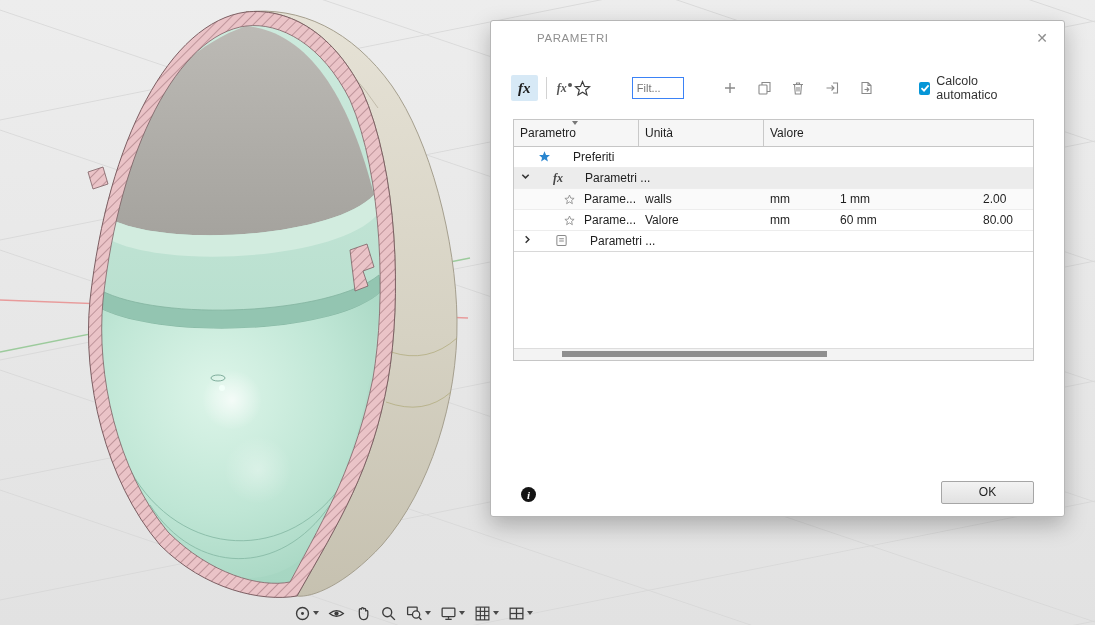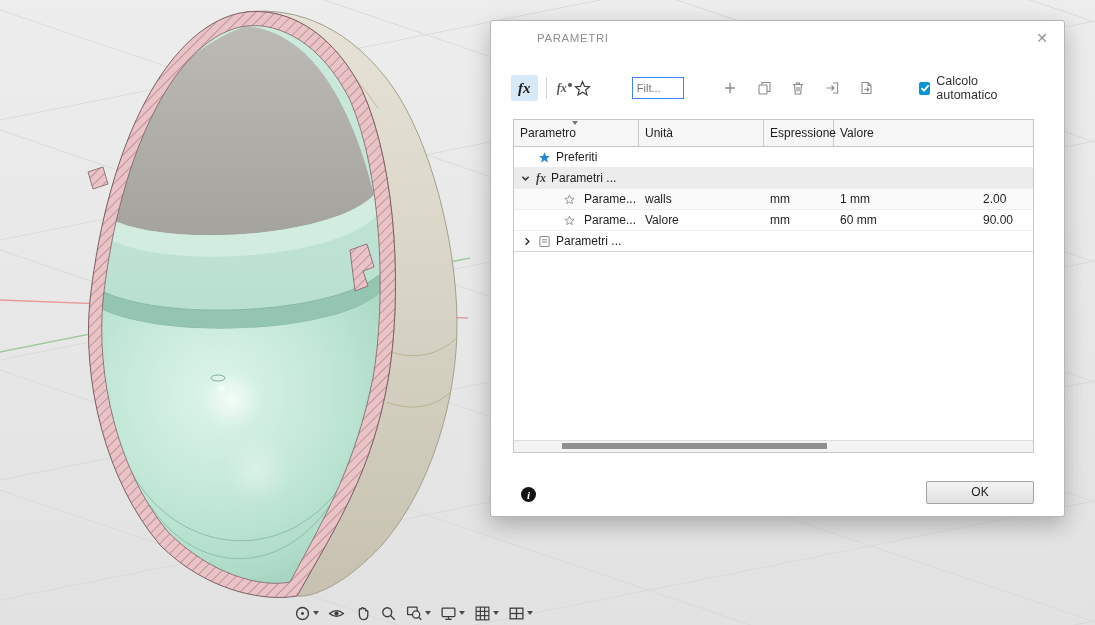--- a/index.html
+++ b/index.html
@@ -26,43 +26,43 @@
             width:22px;text-align:center;cursor:pointer;}
   .fx-small .dot{display:inline-block;width:4px;height:4px;border-radius:50%;background:#555;margin-left:1px;vertical-align:super;}
   .tb-icon{width:20px;display:flex;justify-content:center;cursor:pointer;}
   .filter-box{margin-left:40px;width:42px;height:18px;border:1px solid #3b82f6;font-size:11px;color:#777;
               padding:1px 4px;font-family:"Liberation Sans",sans-serif;}
   .icon-group{display:flex;gap:14px;margin-left:36px;}
   .auto-calc{margin-left:auto;display:flex;align-items:center;gap:6px;cursor:pointer;padding-left:43px;}
   .checkbox{width:13px;height:13px;background:#0696d7;border-radius:2px;display:flex;align-items:center;justify-content:center;}
   .auto-calc-label{font-size:12.5px;color:#333;}
   
-  .tbl{position:absolute;left:22px;top:98px;width:521px;height:334px;border:1px solid #c6c6c6;background:#fff;box-sizing:border-box;}
+  .tbl{position:absolute;left:22px;top:98px;width:521px;height:242px;border:1px solid #c6c6c6;background:#fff;box-sizing:border-box;}
   .tbl-head{display:grid;grid-template-columns:125px 125px 70px 143px 58px;height:26px;background:#f6f6f6;
             border-bottom:1px solid #c6c6c6;position:relative;}
   .th{font-size:12px;color:#1e1e1e;line-height:26px;padding-left:6px;border-right:1px solid #c9c9c9;box-sizing:border-box;cursor:pointer;}
   .th:last-child{border-right:none;}
   .sort-ind{position:absolute;left:58px;top:1px;width:0;height:0;border-left:3px solid transparent;border-right:3px solid transparent;border-top:4px solid #777;}
   .row{display:grid;grid-template-columns:125px 125px 70px 143px 58px;height:21px;align-items:center;
        font-size:12px;color:#1e1e1e;border-bottom:1px solid #ededed;cursor:pointer;box-sizing:border-box;}
   .row .cell{padding-left:6px;overflow:hidden;white-space:nowrap;}
-  .row-span{grid-column:1 / span 5;display:flex;align-items:center;gap:5px;}
+  .row-span{grid-column:1 / span 5;display:flex;align-items:flex-start;gap:22px;}
   .row-fav .row-span{padding-left:24px;}
   .row-group{background:#ececec;}
   .row-group .row-span{padding-left:6px;}
   .row-shade{background:#fafafa;}
   .row-param .cell-first{display:flex;align-items:center;gap:9px;padding-left:50px;}
   .row-usergroup{border-bottom:1px solid #d8d8d8;}
   .hscroll{position:absolute;left:0;right:0;bottom:0;height:11px;background:#f3f3f3;border-top:1px solid #ddd;}
   .hthumb{position:absolute;left:48px;top:2px;width:265px;height:6px;background:#8f8f8f;cursor:pointer;}
   
   .info-btn{position:absolute;left:30px;bottom:14px;width:15px;height:15px;border-radius:50%;background:#141414;color:#fff;
             font-family:"Liberation Serif",serif;font-style:italic;font-weight:bold;font-size:11px;
             display:flex;align-items:center;justify-content:center;cursor:pointer;}
-  .ok-btn{position:absolute;right:30px;bottom:12px;width:108px;height:23px;background:linear-gradient(#f3f3f3,#e1e1e1);
+  .ok-btn{position:absolute;right:30px;bottom:12px;width:93px;height:23px;background:linear-gradient(#f3f3f3,#e1e1e1);
           border:1px solid #a6a6a6;border-radius:2px;font-size:12px;color:#1e1e1e;text-align:center;line-height:21px;
           box-sizing:border-box;cursor:pointer;}
 </style>
 </head>
 <body>
 
 <div class="stage">
 
   <svg class="viewport-svg" width="1095" height="625" viewBox="0 0 1095 625">
     <defs>
@@ -280,21 +280,20 @@
         </span>
         <span class="auto-calc-label">Calcolo automatico</span>
       </div>
     </div>
 
     <div class="tbl">
       <div class="tbl-head">
         <span class="sort-ind"></span>
         <div class="th">Parametro</div>
         <div class="th">Unità</div>
-        <div class="th">Espressione</div>
         <div class="th">Valore</div>
       </div>
 
       <div class="row row-fav">
         <div class="row-span">
           <span>
             <svg width="13" height="13" viewBox="0 0 16 16">
                 <path d="M8 1.5 L9.9 6 L14.7 6.3 L11 9.4 L12.2 14.1 L8 11.5 L3.8 14.1 L5 9.4 L1.3 6.3 L6.1 6 Z" fill="#2a86cf"></path>
               </svg>
           </span>
@@ -334,21 +333,21 @@
           <span>
             <svg width="11" height="11" viewBox="0 0 16 16">
                 <path d="M8 1.5 L9.9 6 L14.7 6.3 L11 9.4 L12.2 14.1 L8 11.5 L3.8 14.1 L5 9.4 L1.3 6.3 L6.1 6 Z" fill="none" stroke="#8a8a8a" stroke-width="1.2"></path>
               </svg>
           </span>
           <span>Parame...</span>
         </div>
         <div class="cell">Valore</div>
         <div class="cell">mm</div>
         <div class="cell">60 mm</div>
-        <div class="cell">90.00</div>
+        <div class="cell">80.00</div>
       </div>
 
       <div class="row row-usergroup">
         <div class="row-span" style="padding-left:8px;">
           <span>
             <svg width="11" height="11" viewBox="0 0 12 12" fill="none" stroke="#333" stroke-width="1.6">
                 <path d="M4 2.5 L7.5 6 L4 9.5"></path>
               </svg>
           </span>
           <span>

